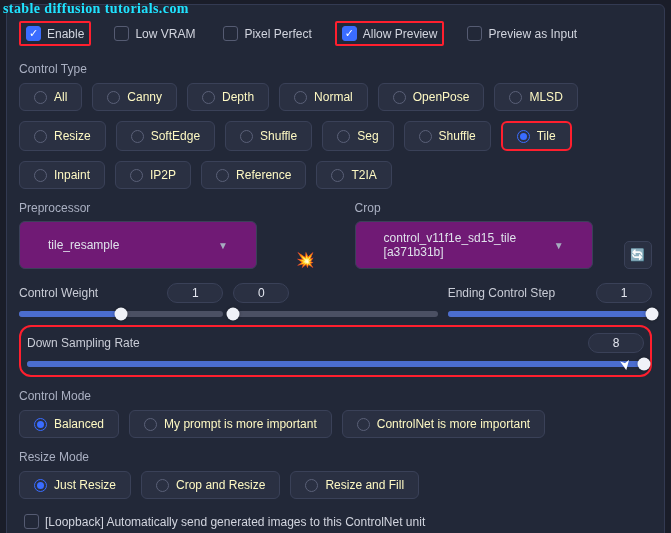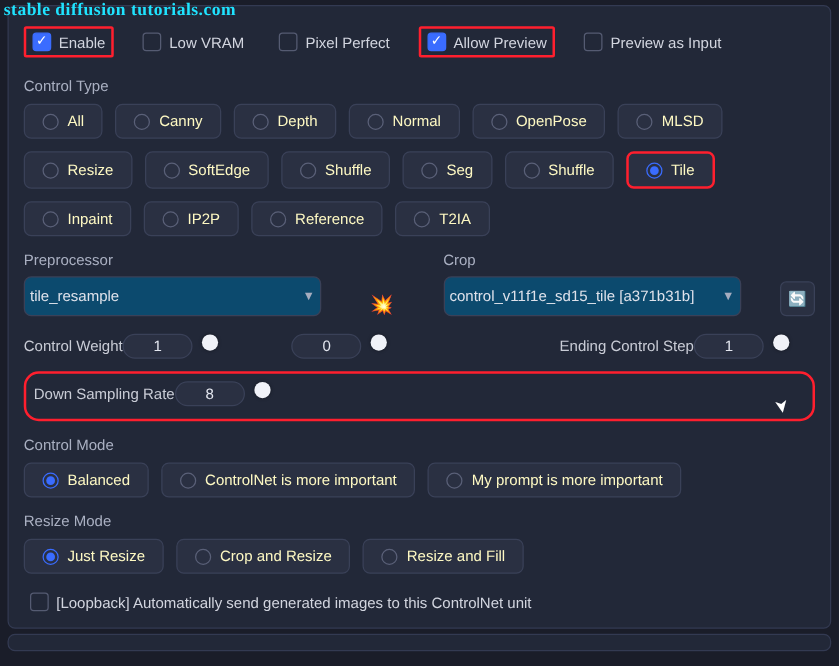--- a/index.html
+++ b/index.html
@@ -105,28 +105,28 @@
   
   .pm-row {
     display: flex;
     align-items: flex-end;
     gap: 10px;
     margin: 6px 0 14px 0;
     justify-content: space-between;
   }
   .pm-col { display: flex; flex-direction: column; gap: 6px; }
   .select-box {
-    background: #0c4a6e;
+    background: #701a75;
     border: 1px solid #3a4158;
     border-radius: 6px;
-    height: 32px;
+    height: 48px;
     display: flex;
     align-items: center;
     justify-content: space-between;
-    padding: 0 4px;
+    padding: 0 28px;
     cursor: pointer;
     color: #dfe2eb;
   }
   .select-box .caret { font-size: 10px; color: #a6adbf; }
   .bomb { color: #ff6b4a; font-size: 15px; padding: 0 8px; }
   .refresh-btn {
     width: 28px; height: 28px;
     background: #2a3042;
     border: 1px solid #3a4158;
     border-radius: 5px;
@@ -136,22 +136,22 @@
   }
 
   
   .slider-row {
     display: flex;
     gap: 10px;
     margin-bottom: 8px;
   }
   .slider {
     display: flex;
-    flex-direction: row;
-    gap: 14px;
+    flex-direction: column;
+    gap: 2px;
   }
   .slider-head {
     display: flex;
     justify-content: space-between;
     align-items: center;
     font-size: 12px;
     margin-bottom: 2px;
   }
   .val-box {
     background: #2a3042;
@@ -364,25 +364,25 @@
   </div>
 
   <div class="section-label">Control Mode</div>
   <div class="radio-group single-row" id="control-mode-group">
       <div class="pill">
         <span class="radio-dot on"></span>
         <span>Balanced</span>
       </div>
       <div class="pill">
         <span class="radio-dot"></span>
+        <span>My prompt is more important</span>
+      </div>
+      <div class="pill">
+        <span class="radio-dot"></span>
         <span>ControlNet is more important</span>
-      </div>
-      <div class="pill">
-        <span class="radio-dot"></span>
-        <span>My prompt is more important</span>
       </div>
     </div>
 
   <div class="section-label">Resize Mode</div>
   <div class="radio-group single-row" id="resize-mode-group">
       <div class="pill">
         <span class="radio-dot on"></span>
         <span>Just Resize</span>
       </div>
       <div class="pill">

